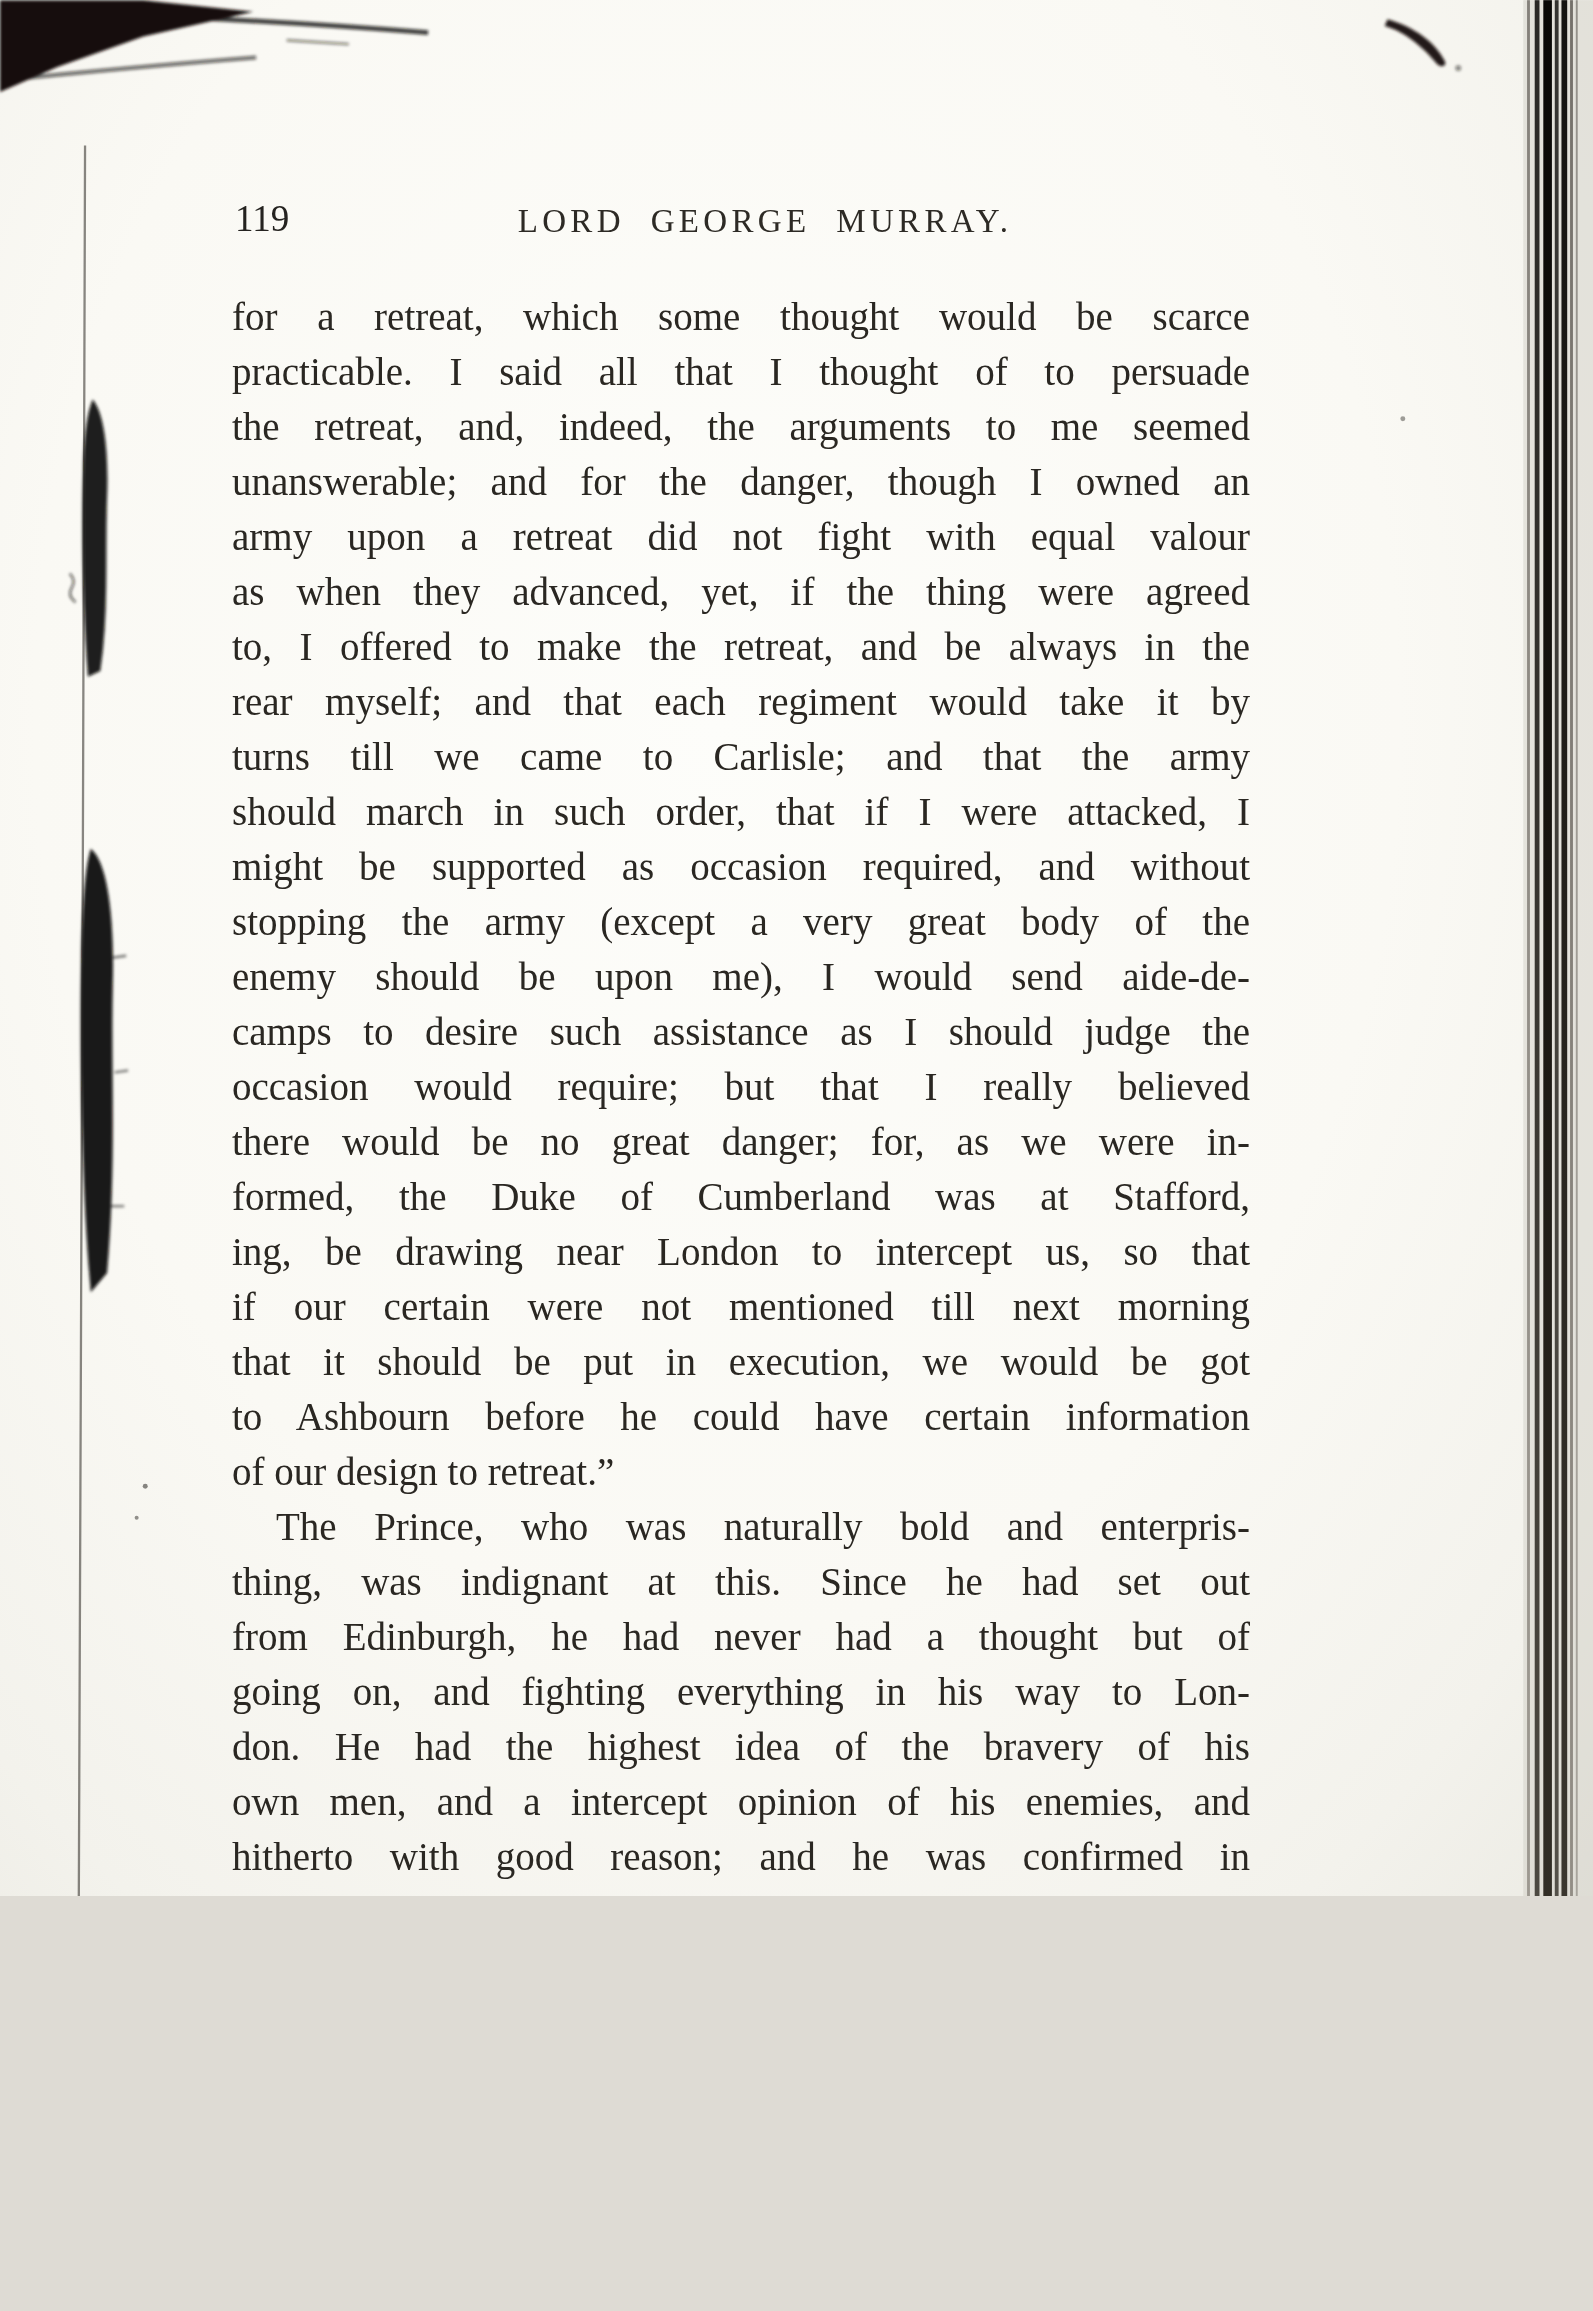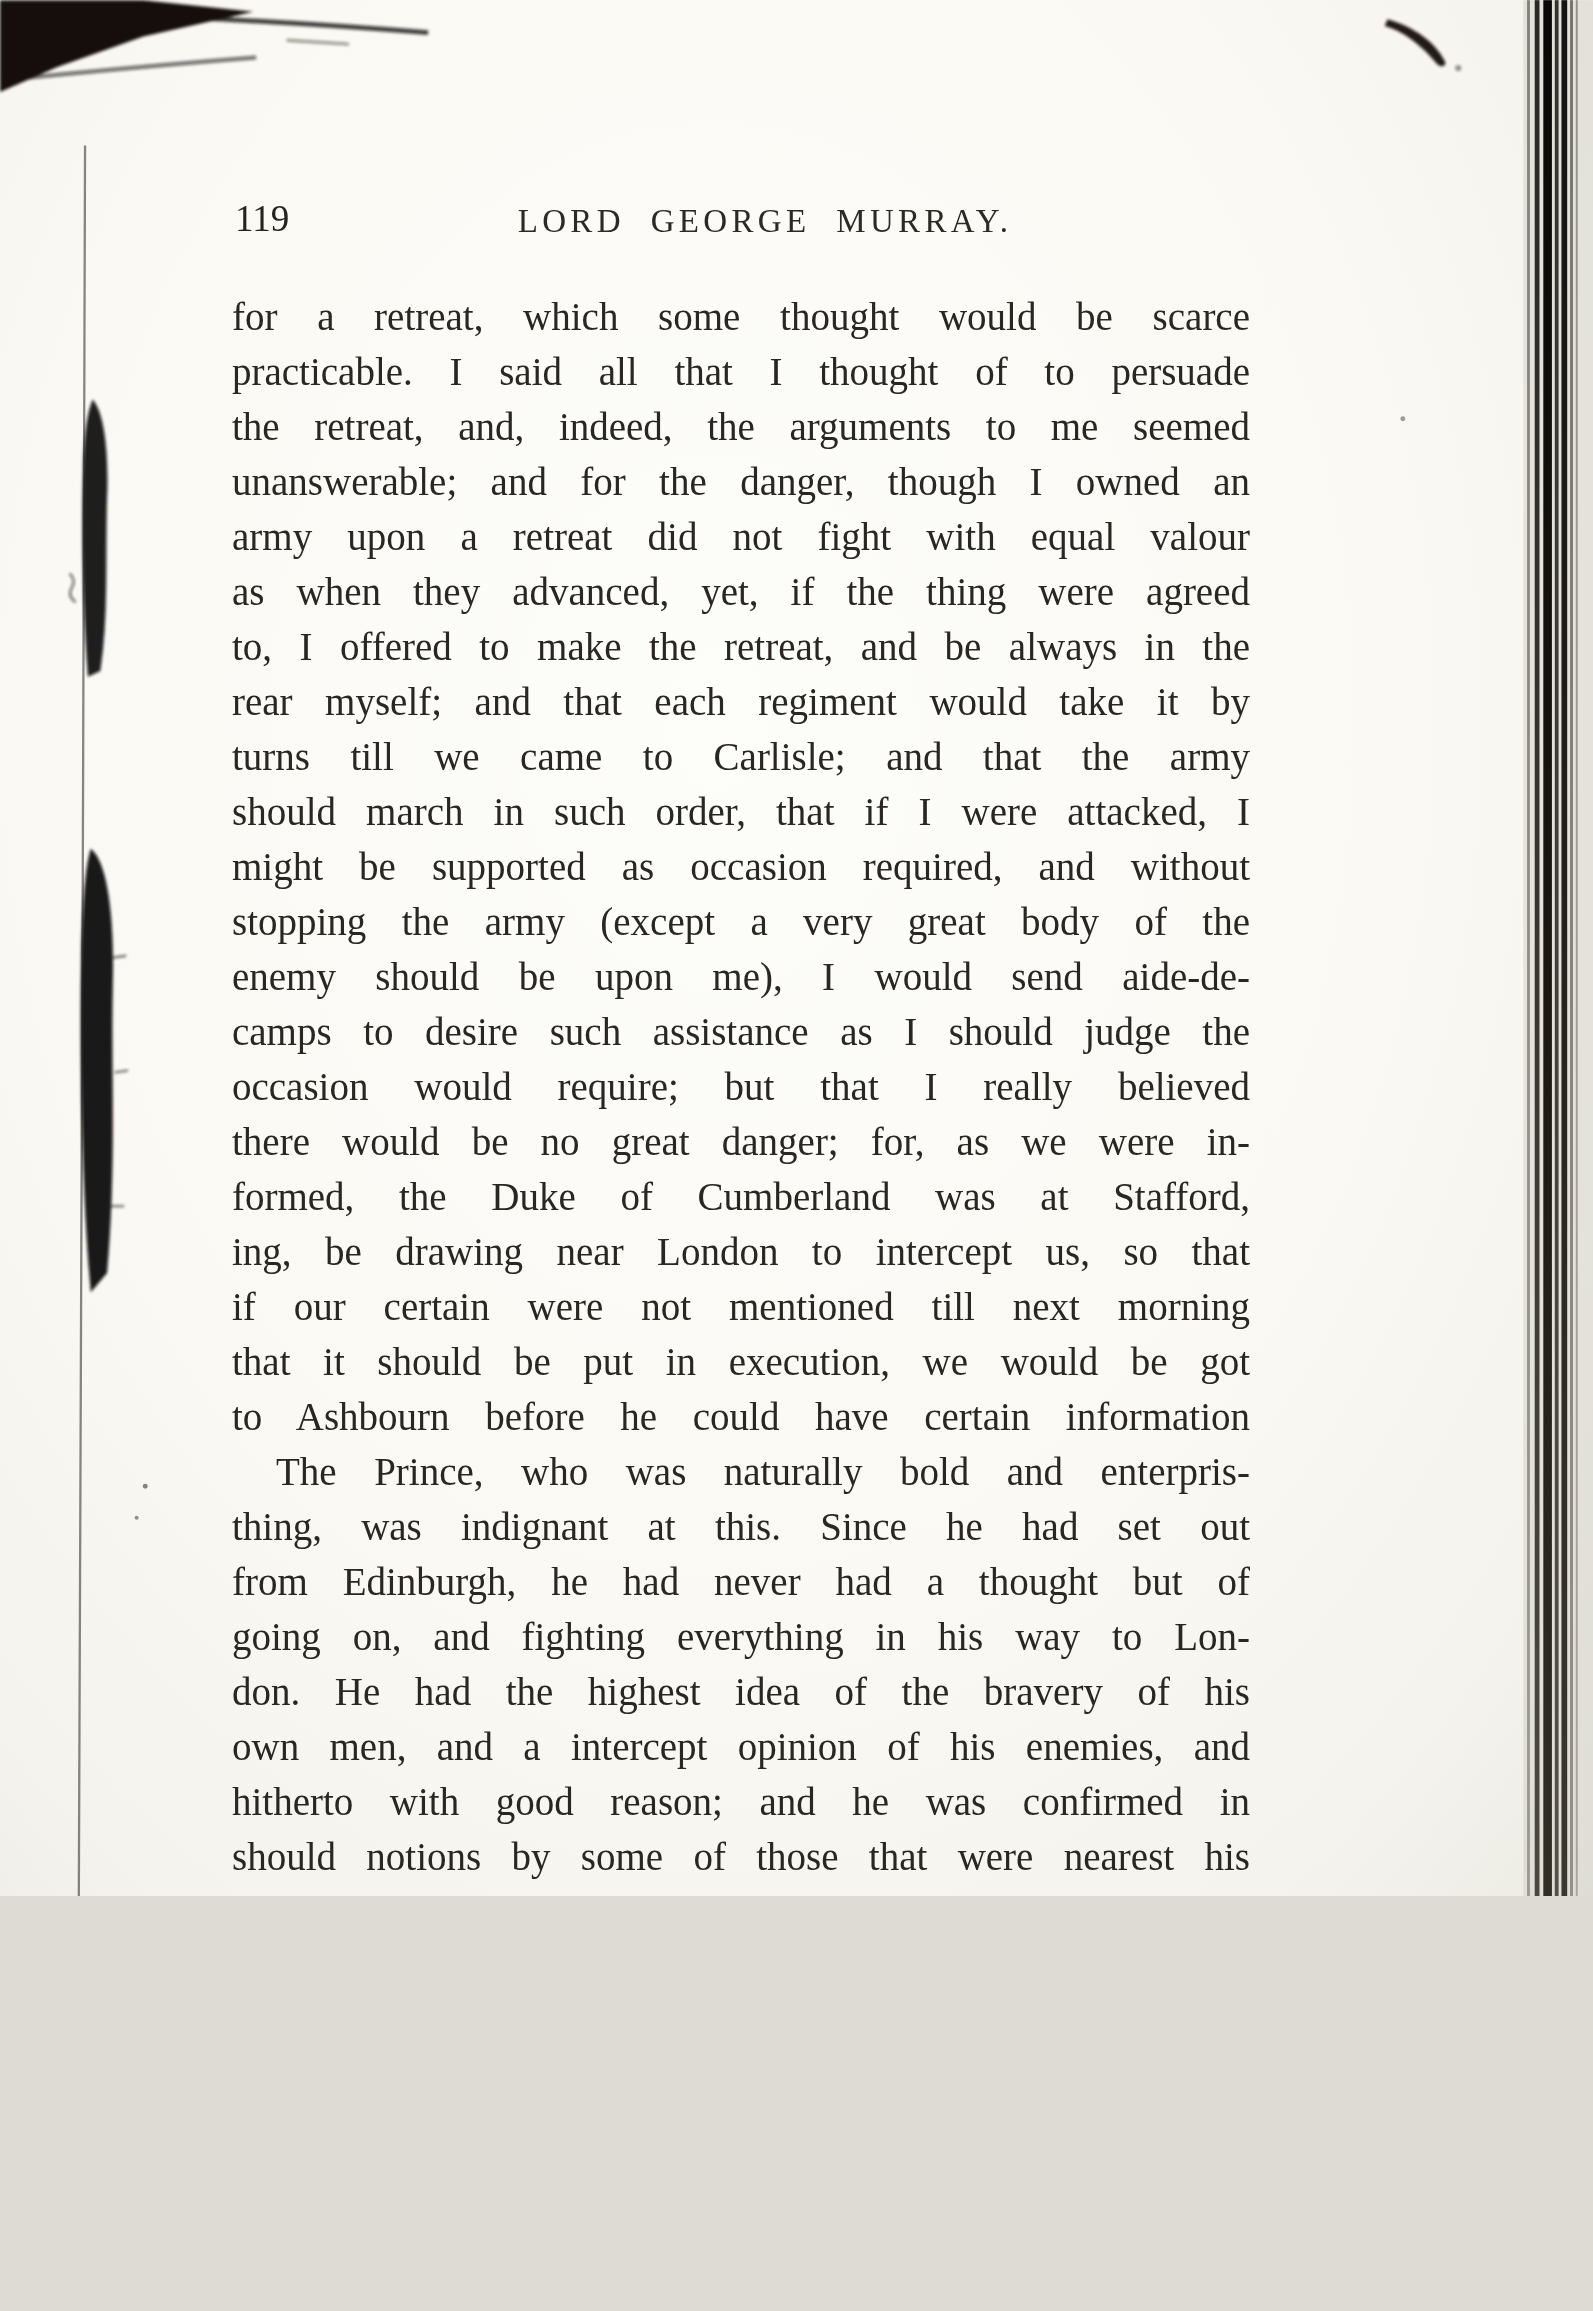--- a/index.html
+++ b/index.html
@@ -65,20 +65,21 @@
     <div class="tline">stopping the army (except a very great body of the</div>
     <div class="tline">enemy should be upon me), I would send aide-de-</div>
     <div class="tline">camps to desire such assistance as I should judge the</div>
     <div class="tline">occasion would require; but that I really believed</div>
     <div class="tline">there would be no great danger; for, as we were in-</div>
     <div class="tline">formed, the Duke of Cumberland was at Stafford,</div>
     <div class="tline">ing, be drawing near London to intercept us, so that</div>
     <div class="tline">if our certain were not mentioned till next morning</div>
     <div class="tline">that it should be put in execution, we would be got</div>
     <div class="tline">to Ashbourn before he could have certain information</div>
+    <div class="tline endline">of our design to retreat.”</div>
 
     <div class="tline indent">The Prince, who was naturally bold and enterpris-</div>
     <div class="tline">thing, was indignant at this.  Since he had set out</div>
     <div class="tline">from Edinburgh, he had never had a thought but of</div>
     <div class="tline">going on, and fighting everything in his way to Lon-</div>
     <div class="tline">don.  He had the highest idea of the bravery of his</div>
     <div class="tline">own men, and a intercept opinion of his enemies, and</div>
     <div class="tline">hitherto with good reason; and he was confirmed in</div>
     <div class="tline">should notions by some of those that were nearest his</div>
   </div>

